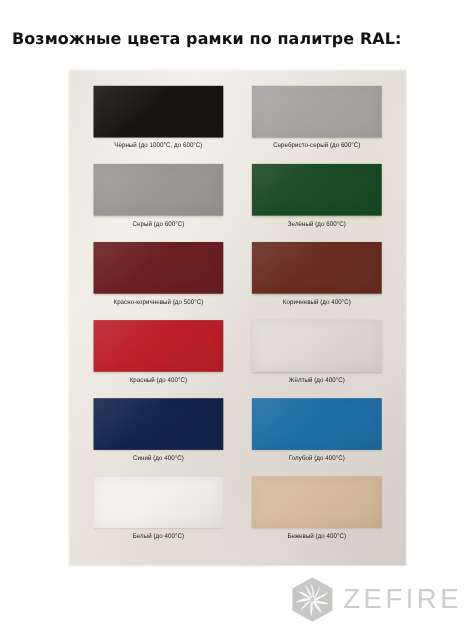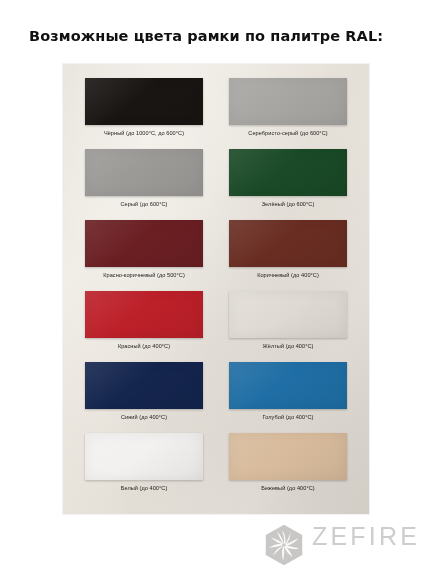--- a/index.html
+++ b/index.html
@@ -14,26 +14,26 @@
     overflow: hidden;
     position: relative;
   }
 
   
   #page-title {
     position: absolute;
     top: 28px;
     left: 0;
     width: 376px;
+    text-align: center;
     font-size: 14.5px;
     font-weight: 600;
     color: #111111;
     letter-spacing: 0.1px;
     font-family: "DejaVu Sans", sans-serif;
-    padding-left: 29px;
   }
 
   
   #palette-card {
     position: absolute;
     left: 63px;
     top: 64px;
     width: 306px;
     height: 450px;
     background: linear-gradient(118deg,#e6e1da 0%, #efebe4 22%, #e4dfd7 55%, #eae5de 78%, #ddd8d0 100%);
@@ -93,21 +93,21 @@
     letter-spacing: 0.05px;
     transform: scaleY(1.08);
   }
 
   
   #brand-logo {
     position: absolute;
     left: 264px;
     top: 524px;
     display: flex;
-    align-items: flex-start;
+    align-items: center;
     gap: 8px;
     z-index: 5;
   }
   #brand-mark { width: 40px; height: 42px; display:block; }
   #brand-wordmark {
     font-size: 25px;
     letter-spacing: 3.2px;
     color: #cfcdcb;
     font-family: "Liberation Sans", sans-serif;
     font-weight: 400;

